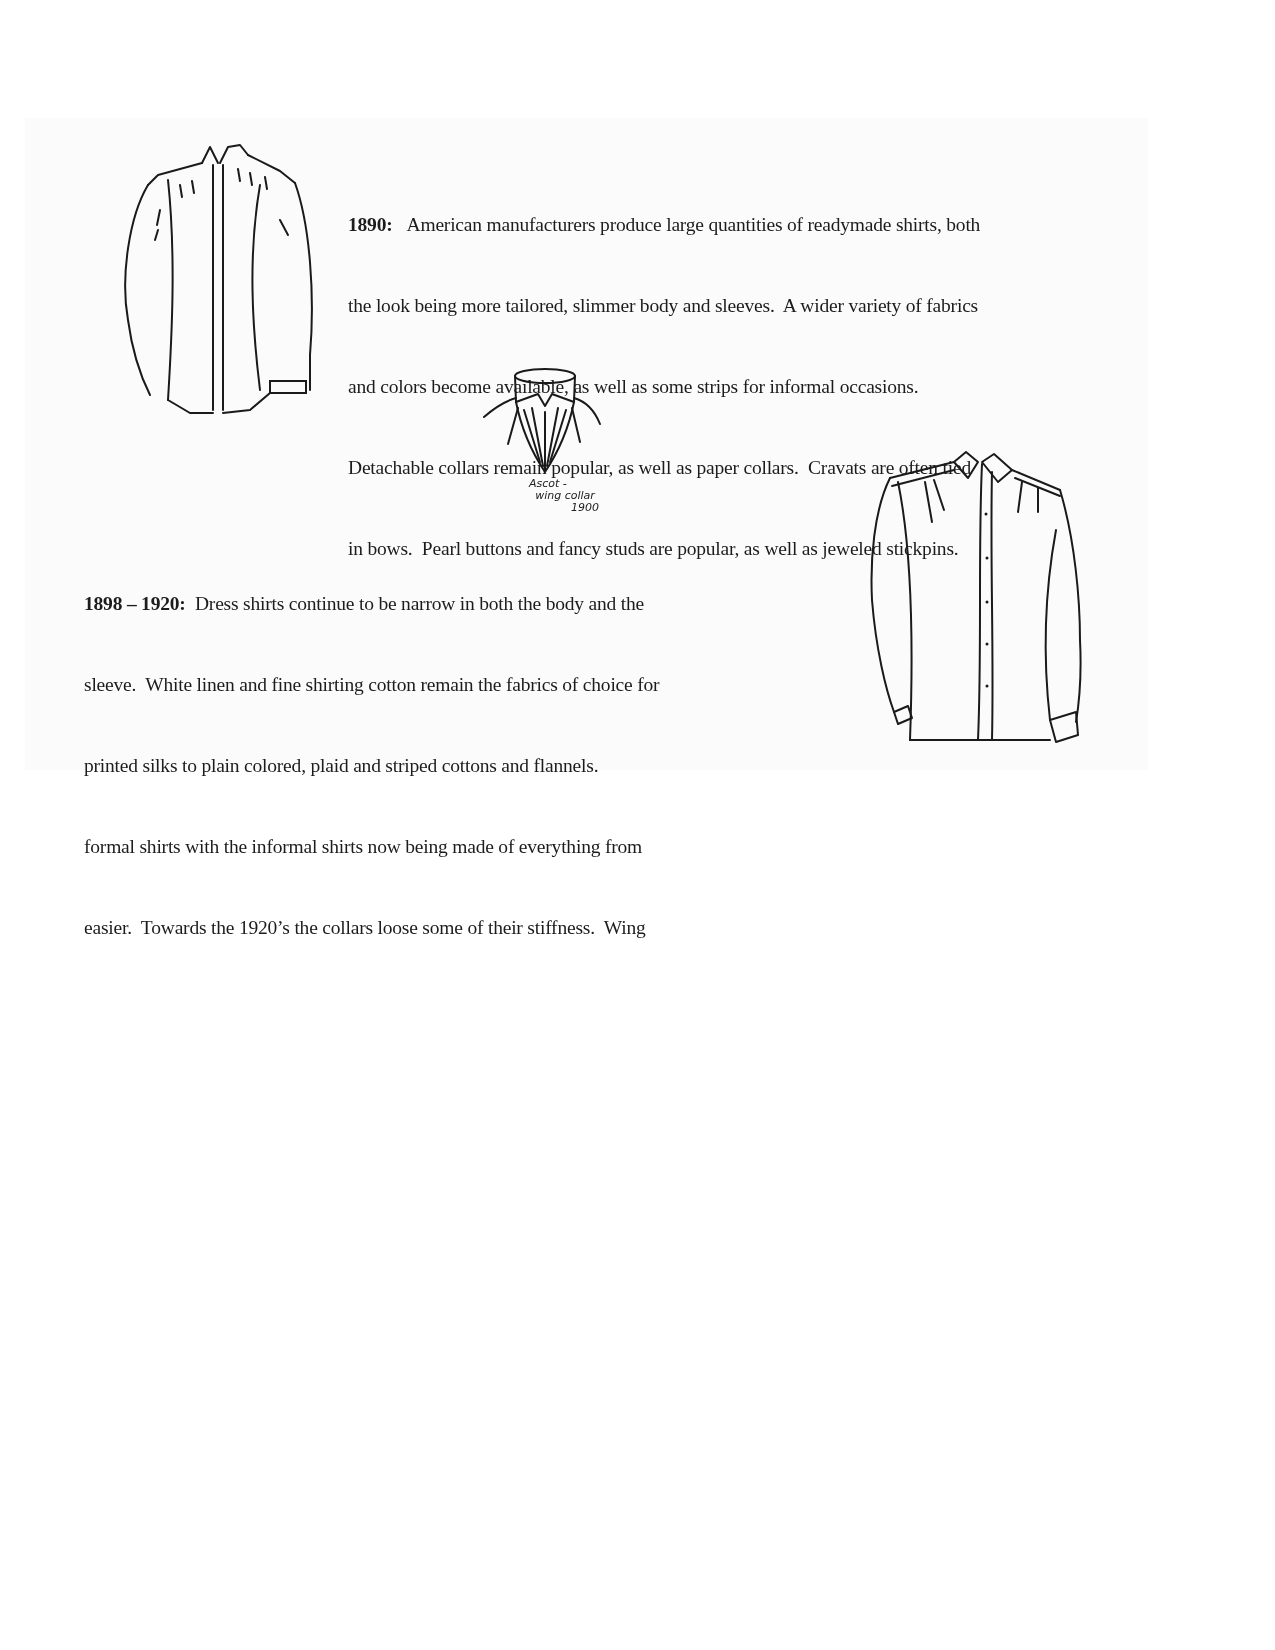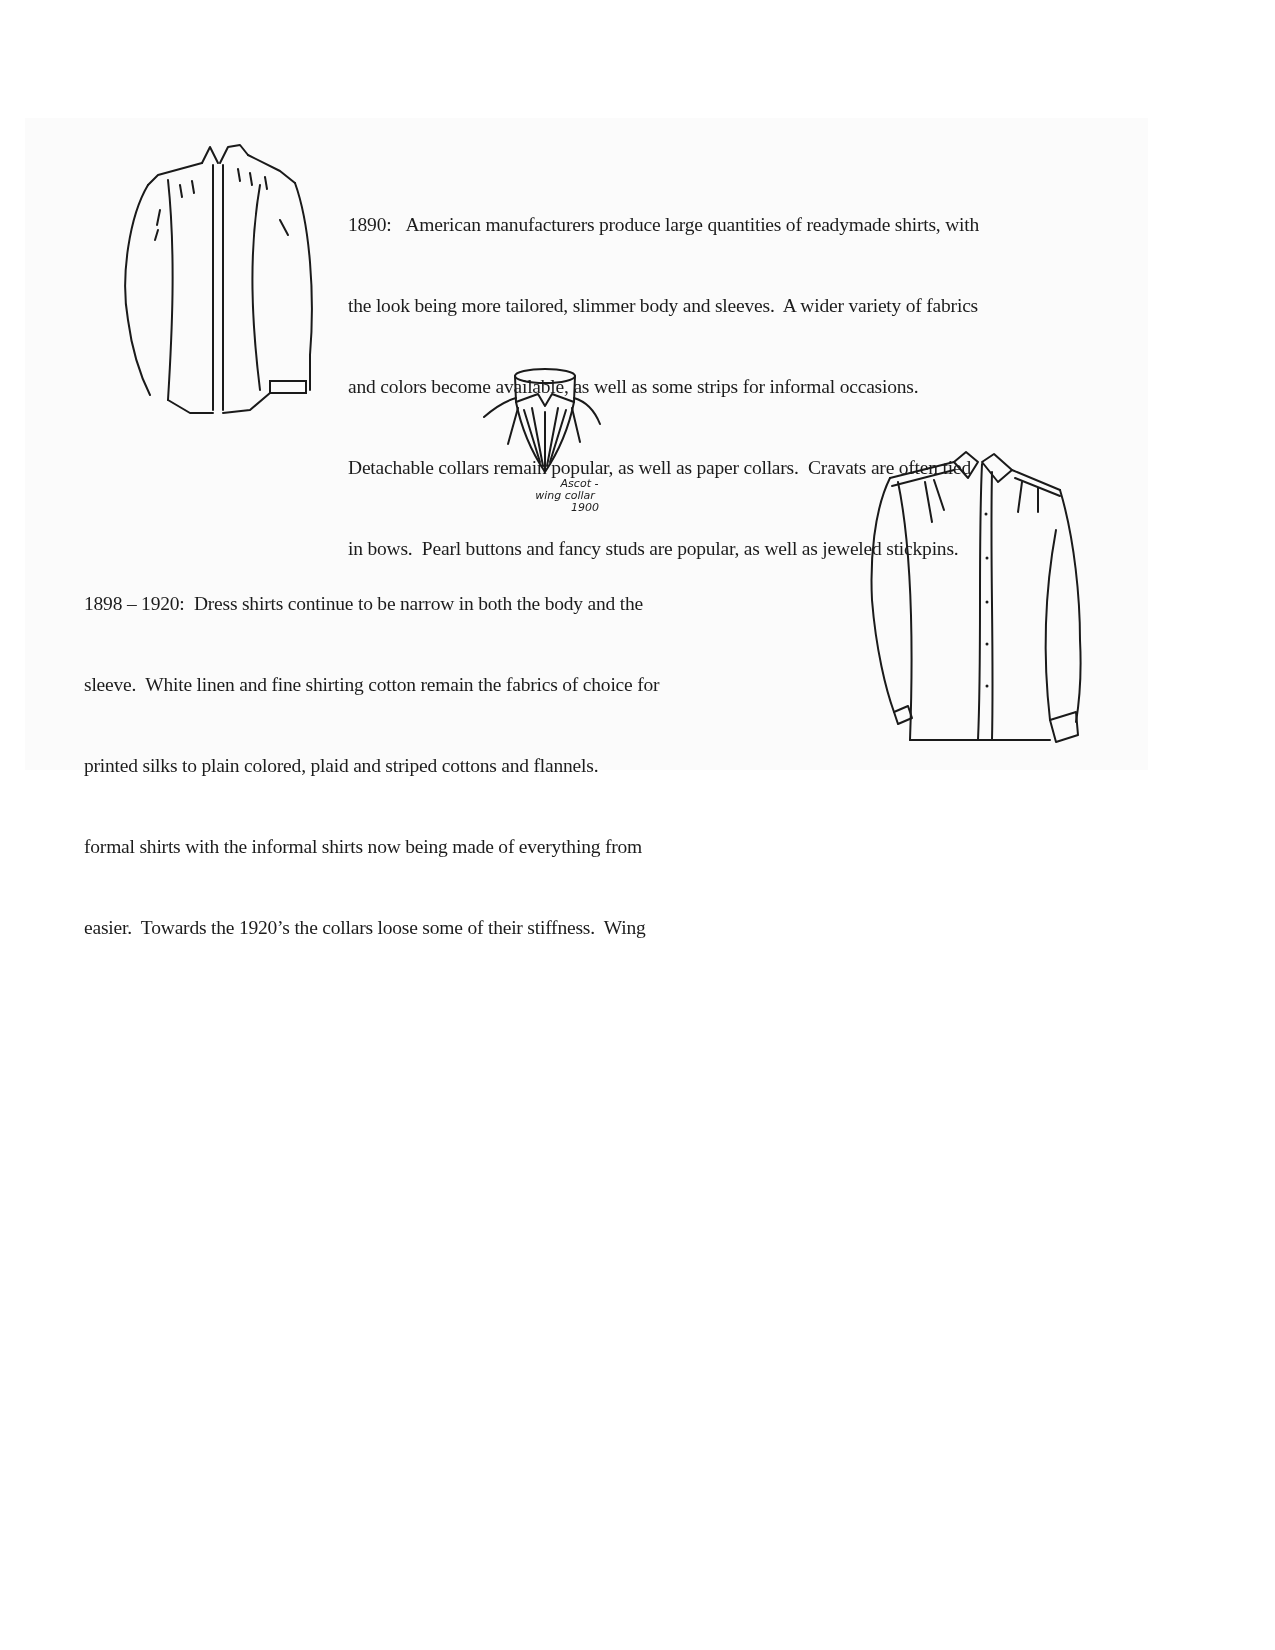--- a/index.html
+++ b/index.html
@@ -2,21 +2,21 @@
 <html><head>
 <meta charset="utf-8">
 <style>
   html, body { margin: 0; padding: 0; background: #ffffff; }
   body { width: 1275px; height: 1650px; position: relative; overflow: hidden;
          font-family: "Liberation Serif", "DejaVu Serif", serif; color: #1c1c1c; }
   .panel { position: absolute; left: 25px; top: 118px; width: 1123px; height: 652px;
            background: #fbfbfb; }
   .para { position: absolute; font-size: 19.5px; line-height: 27px; letter-spacing: -0.2px;
           white-space: pre; }
-  .para b { font-weight: normal; }
+  .para b { font-weight: bold; }
   .p1890 { left: 348px; top: 157px; }
   .p1900 { left: 84px; top: 536px; }
   .line { display: block; }
   svg.illus { position: absolute; overflow: visible; }
   svg.illus path, svg.illus line, svg.illus ellipse, svg.illus polyline, svg.illus polygon {
     fill: none; stroke: #1a1a1a; stroke-width: 2; stroke-linecap: round; stroke-linejoin: round; }
   .caption { position: absolute; font-family: "DejaVu Sans", sans-serif; font-size: 11px;
              color: #222; font-style: italic; line-height: 12px; text-align: center; }
 </style>
 </head>
@@ -49,21 +49,21 @@
     <line x1="82" y1="46" x2="84" y2="58"></line>
   <line x1="128" y1="34" x2="130" y2="46"></line>
     <line x1="140" y1="38" x2="142" y2="50"></line>
   <line x1="155" y1="42" x2="157" y2="54"></line>
   <line x1="50" y1="75" x2="47" y2="90"></line>
     <line x1="48" y1="95" x2="45" y2="105"></line>
   <line x1="170" y1="85" x2="178" y2="100"></line>
 </svg>
 
 <div class="para p1890">
-  <span class="line"><b>1890:</b>&nbsp;&nbsp;&nbsp;<span>American manufacturers produce large quantities of readymade shirts, with</span></span>
+  <span class="line"><b>1890:</b>&nbsp;&nbsp;&nbsp;<span>American manufacturers produce large quantities of readymade shirts, both</span></span>
   <span class="line">the look being more tailored, slimmer body and sleeves.  A wider variety of fabrics</span>
   <span class="line">and colors become available, as well as some strips for informal occasions.</span>
   <span class="line">Detachable collars remain popular, as well as paper collars.  Cravats are often tied</span>
   <span class="line">in bows.  Pearl buttons and fancy studs are popular, as well as jeweled stickpins.</span>
 </div>
 
 <svg class="illus" style="left:480px;top:362px;" width="130" height="120" viewBox="0 0 130 120">
   <ellipse cx="65" cy="14" rx="30" ry="7"></ellipse>
   <path d="M35,14 L36,40"></path>
     <path d="M95,14 L94,40"></path>
@@ -73,21 +73,21 @@
     <path d="M52,46 L63,104"></path>
     <path d="M86,48 L70,100"></path>
   <path d="M78,46 L67,104"></path>
     <path d="M65,50 L65,108"></path>
   <path d="M36,36 C22,40 12,48 4,55"></path>
   <path d="M94,36 C108,40 116,52 120,62"></path>
   <path d="M38,46 L28,82"></path>
     <path d="M92,46 L100,80"></path>
 </svg>
 <div class="caption" style="left:500px;top:478px;width:130px;">
-  <div style="text-align:center;padding-left:8px;margin-left:21px;">Ascot -</div>
+  <div style="text-align:left;padding-left:8px;margin-left:21px;">Ascot -</div>
   <div>wing collar</div>
   <div style="padding-left:40px;">1900</div>
 </div>
 
 <div class="para p1900">
   <span class="line"><b>1898 – 1920:</b>&nbsp;&nbsp;<span>Dress shirts continue to be narrow in both the body and the</span></span>
   <span class="line">sleeve.  White linen and fine shirting cotton remain the fabrics of choice for</span>
   <span class="line">printed silks to plain colored, plaid and striped cottons and flannels.</span>
   <span class="line">formal shirts with the informal shirts now being made of everything from</span>
   <span class="line">easier.  Towards the 1920’s the collars loose some of their stiffness.  Wing</span>

